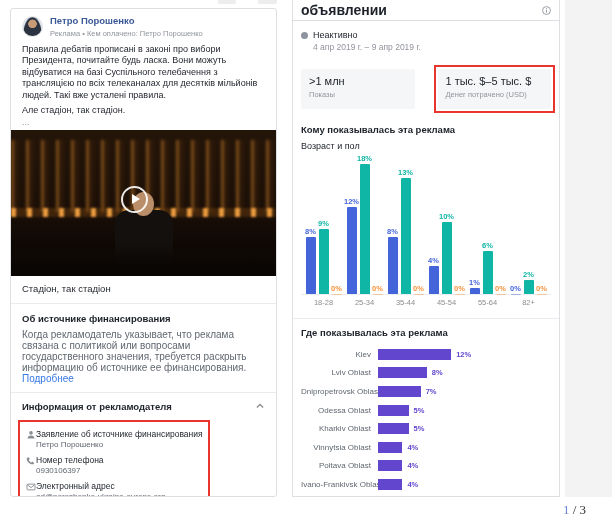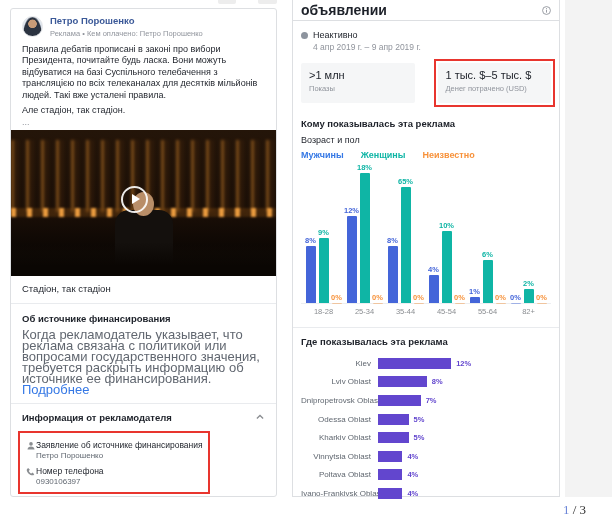--- a/index.html
+++ b/index.html
@@ -33,21 +33,21 @@
   .person-body{position:absolute;left:104px;bottom:0;width:58px;height:66px;border-radius:14px 14px 0 0;background:#14100d;}
   .person-head{position:absolute;left:122px;bottom:60px;width:21px;height:24px;border-radius:50%;background:#b98e68;}
   .play-btn{position:absolute;left:110px;top:56px;width:27px;height:27px;border-radius:50%;
       border:2.5px solid rgba(255,255,255,.9);box-sizing:border-box;cursor:pointer;}
   .play-tri{position:absolute;left:9px;top:6px;width:0;height:0;
       border-left:8px solid #fff;border-top:5px solid rgba(0,0,0,0);border-bottom:5px solid rgba(0,0,0,0);}
   .caption{padding:7px 11px 9px;font-size:9.5px;color:#1d2129;}
   .divider{border-top:1px solid #e9ebee;}
   .funding{padding:9px 11px 8px;}
   .sec-title{font-size:9.5px;font-weight:bold;color:#1d2129;margin:0;}
-  .funding p{margin:5px 0 0;font-size:13px;line-height:11px;color:#616770;}
+  .funding p{margin:5px 0 0;font-size:10px;line-height:11px;color:#616770;}
   .link{color:#3578e5;cursor:pointer;}
   .adv-header{display:flex;justify-content:space-between;align-items:center;padding:8px 11px 4px;}
   .chev{width:10px;height:10px;color:#8a8d91;cursor:pointer;}
   .adv-wrap{position:relative;margin:4px 10px 0 7px;width:192px;padding:6px 6px 5px 8px;box-sizing:border-box;}
   .red-frame{position:absolute;border:2px solid #e8352e;pointer-events:none;z-index:3;}
   .adv-wrap .red-frame{inset:0;}
   .adv-item{display:flex;padding:3px 0 2px;align-items:flex-start;}
   .adv-icon{flex:0 0 10px;width:10px;height:10px;margin-top:1px;color:#8a8d91;}
   .adv-icon svg{display:block;width:10px;height:10px;}
   .adv-label{font-size:8.5px;line-height:10px;color:#1d2129;}
@@ -55,21 +55,21 @@
   
   .detail-panel{position:absolute;left:292px;top:0;width:268px;height:497px;background:#fff;
       border-left:1px solid #dddfe2;border-right:1px solid #dddfe2;border-bottom:1px solid #dddfe2;box-sizing:border-box;}
   .panel-header{height:20px;display:flex;justify-content:space-between;align-items:center;
       padding:0 8px;border-bottom:1px solid #dddfe2;}
   .panel-title{font-size:14px;font-weight:bold;}
   .info-icon{width:9px;height:9px;color:#90949c;cursor:pointer;}
   .status-row{margin:9px 8px 0;font-size:9px;display:flex;align-items:center;gap:5px;}
   .status-dot{width:7px;height:7px;border-radius:50%;background:#8d949e;}
   .date-range{margin:2px 8px 0 20px;font-size:8.5px;color:#90949c;}
-  .stats{display:flex;gap:23px;margin:11px 8px 0;}
+  .stats{display:flex;gap:23px;margin:17px 8px 0;}
   .stat-box{background:#f5f6f7;border-radius:2px;width:121px;height:40px;box-sizing:border-box;
       padding:6px 8px;position:relative;}
   .stat-value{font-size:11px;color:#1d2129;}
   .stat-label{font-size:7.5px;color:#90949c;margin-top:3px;}
   .stat-box .red-frame{inset:-4px;}
   .h2{font-size:9.5px;font-weight:bold;margin:15px 8px 0;}
   .sub{font-size:9px;margin:6px 8px 0;}
   .legend{display:flex;gap:17px;margin:5px 8px 0;font-size:9px;font-weight:bold;}
   .lg-male{color:#3578e5;cursor:default;}
   .lg-female{color:#0fb5a5;}
@@ -165,20 +165,32 @@
             <span class="adv-icon">
               <svg viewBox="0 0 16 16" fill="currentColor">
                 <path d="M3.4 1.6l2.8 2.8-1.8 1.8c.9 2 2.2 3.3 4.2 4.2l1.8-1.8 2.8 2.8-1.4 1.6c-1.2 1-5 .1-7.9-2.8S.6 4.4 1.8 3.1z"></path>
               </svg>
             </span>
             <div>
               <div class="adv-label">Номер телефона</div>
               <div class="adv-value">0930106397</div>
             </div>
           </div>
+          <div class="adv-item">
+            <span class="adv-icon">
+              <svg viewBox="0 0 16 16" fill="none" stroke="currentColor" stroke-width="1.5">
+                <rect x="1.6" y="3.4" width="12.8" height="9.2" rx="1.2"></rect>
+                <path d="M2.2 4.4L8 9l5.8-4.6"></path>
+              </svg>
+            </span>
+            <div>
+              <div class="adv-label">Электронный адрес</div>
+              <div class="adv-value">ad@poroshenko-ukraine-europe.org</div>
+            </div>
+          </div>
         </div>
     </div>
   </div>
 
   <div class="detail-panel">
     <div class="panel-header">
       <div class="panel-title">объявлении</div>
       <svg class="info-icon" viewBox="0 0 16 16">
         <circle cx="8" cy="8" r="7" fill="none" stroke="currentColor" stroke-width="1.6"></circle>
         <rect x="7.2" y="6.8" width="1.6" height="5" fill="currentColor"></rect>
@@ -199,25 +211,20 @@
       </div>
       <div class="stat-box">
         <div class="red-frame"></div>
         <div class="stat-value">1 тыс. $–5 тыс. $</div>
         <div class="stat-label">Денег потрачено (USD)</div>
       </div>
     </div>
 
     <div class="h2">Кому показывалась эта реклама</div>
     <div class="sub">Возраст и пол</div>
-    <div class="legend">
-      <span class="lg-male">Мужчины</span>
-      <span class="lg-female">Женщины</span>
-      <span class="lg-unknown">Неизвестно</span>
-    </div>
 
     <div class="age-chart" id="ageChart">
       <div class="age-baseline"></div>
     <div class="age-group">
           <div class="age-bars">
             <div class="age-slot">
               <div class="age-val" style="color: rgb(68, 101, 217);">8%</div>
               <div class="age-bar" style="background: rgb(68, 101, 217); height: 58.4px;"></div>
             </div>
             <div class="age-slot">
@@ -248,21 +255,21 @@
           </div>
           <div class="age-xlabel">25-34</div>
         </div>
         <div class="age-group">
           <div class="age-bars">
             <div class="age-slot">
               <div class="age-val" style="color: rgb(68, 101, 217);">8%</div>
               <div class="age-bar" style="background: rgb(68, 101, 217); height: 58.4px;"></div>
             </div>
             <div class="age-slot">
-              <div class="age-val" style="color: rgb(15, 181, 165);">65%</div>
+              <div class="age-val" style="color: rgb(15, 181, 165);">13%</div>
               <div class="age-bar" style="background: rgb(15, 181, 165); height: 116.8px;"></div>
             </div>
             <div class="age-slot">
               <div class="age-val" style="color: rgb(247, 146, 59);">0%</div>
               <div class="age-bar" style="background: rgb(247, 146, 59); height: 1.5px; opacity: 0.45;"></div>
             </div>
           </div>
           <div class="age-xlabel">35-44</div>
         </div>
         <div class="age-group">

